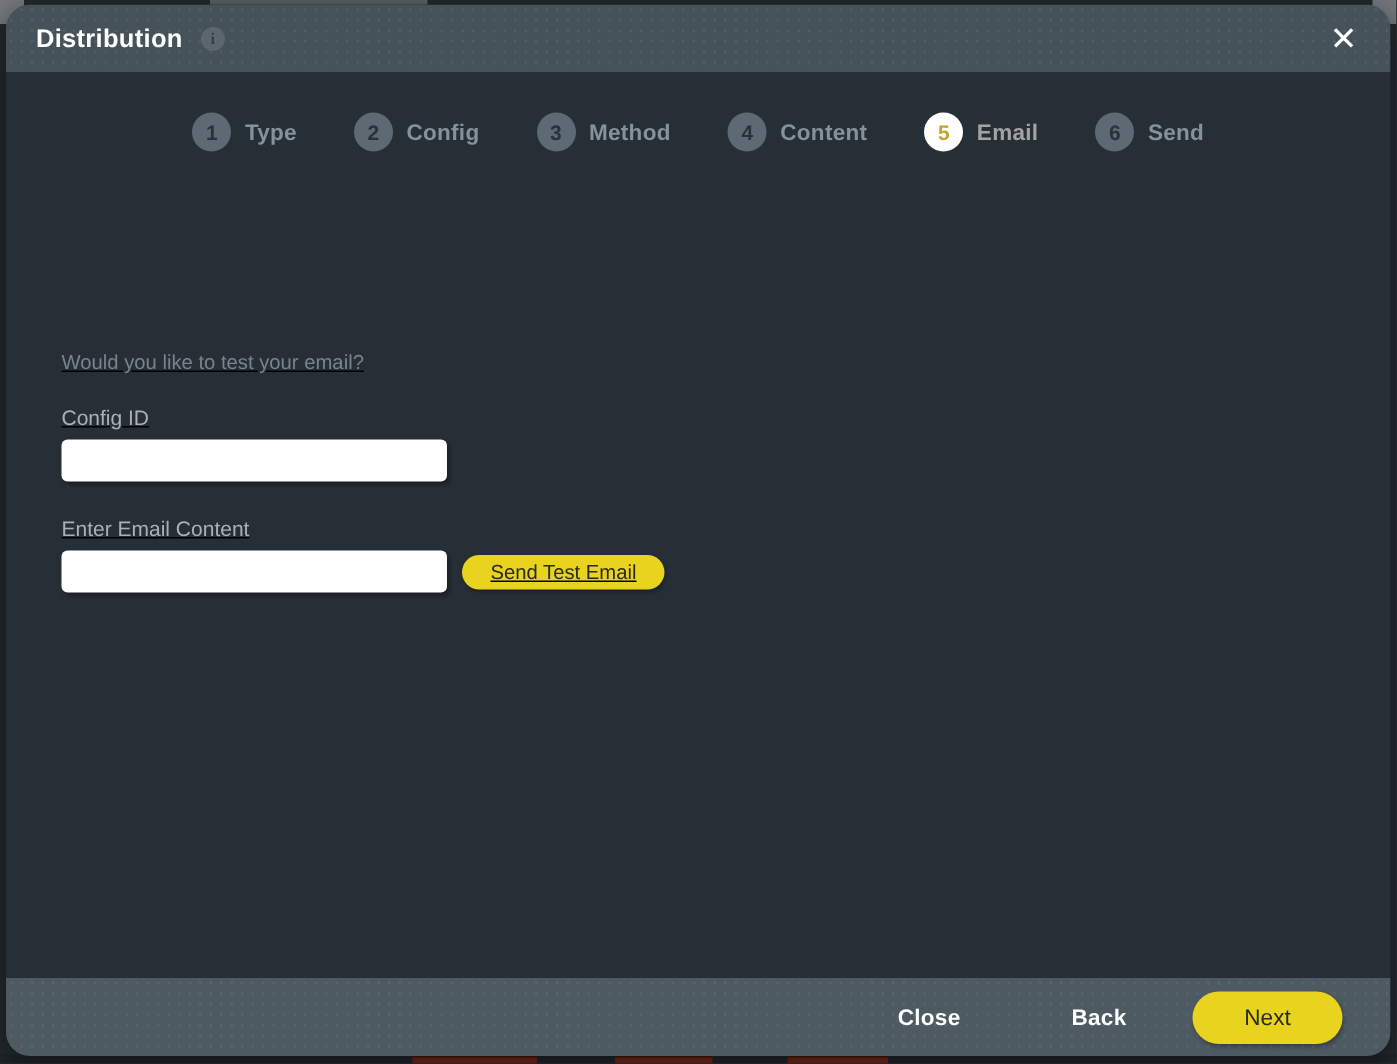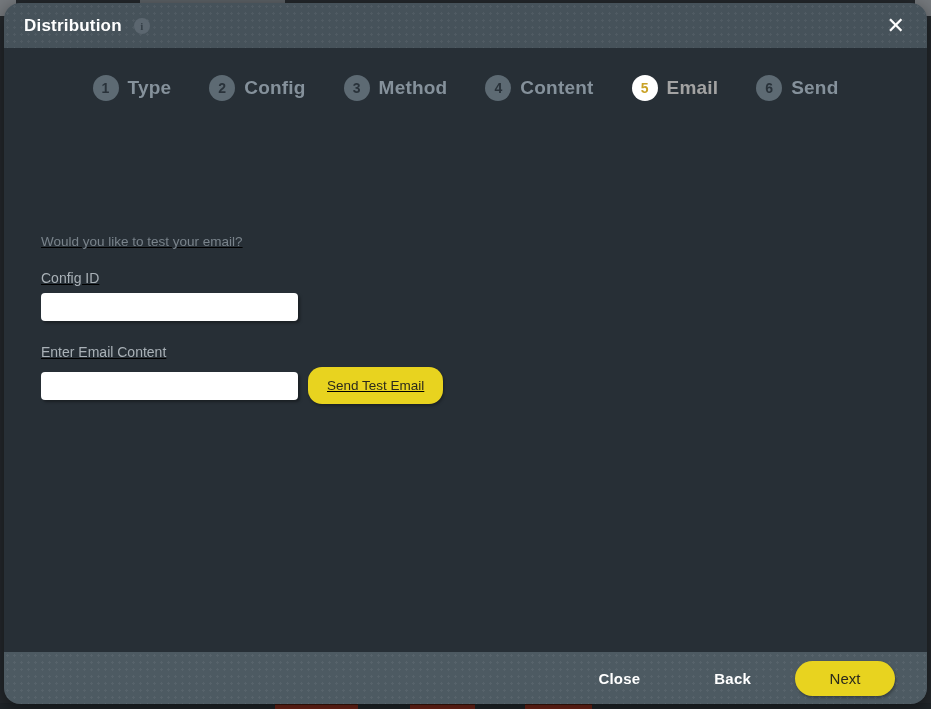--- a/index.html
+++ b/index.html
@@ -55,21 +55,21 @@
     display:flex; justify-content:center; align-items:center;
     gap:38px; padding-top:27px;
   }
   .step { display:flex; align-items:center; gap:9px; }
   .step-circle {
     width:26px; height:26px; border-radius:50%;
     background:#5d6a73; color:#29323a;
     font-size:14px; font-weight:bold;
     display:flex; align-items:center; justify-content:center;
   }
-  .step-label { font-size:19px; font-weight:bold; color:#85919b; letter-spacing:0.2px; }
+  .step-label { font-size:15px; font-weight:bold; color:#85919b; letter-spacing:0.2px; }
   .step.active .step-circle { background:#ffffff; color:#c9a227; }
   .step.active .step-label { color:#a3a3a3; }
 
   
   .form-area { position:absolute; left:37px; top:186px;text-decoration:underline; }
   .form-question { color:#79838b; font-size:13.5px; margin-bottom:21px; }
   .field-label { color:#a9b1b7; font-size:14px; margin-bottom:7px; }
   .text-input {
     width:257px; height:28px; background:#ffffff;
     border:none; border-radius:4px; outline:none;
@@ -78,21 +78,21 @@
     display:block;
   }
   .field-group { margin-bottom:23px; }
   .email-row { display:flex; align-items:center; gap:10px; }
   .btn-yellow {
     background:#e8d31f; border:none; cursor:pointer;
     color:#2b2a1c; font-family:"Liberation Sans", sans-serif;
     box-shadow:1px 2px 3px rgba(0,0,0,0.3);
   }
   .send-test-btn {
-    height:37px; border-radius:14px; padding:0 19px;
+    height:23px; border-radius:14px; padding:0 19px;
     font-size:13.5px;
   }
 
   
   .modal-footer {
     height:52px; flex:0 0 52px; background-color:#4d5a62;
     display:flex; align-items:center; justify-content:flex-end;
     padding-right:32px;
   }
   .footer-text-btn {

